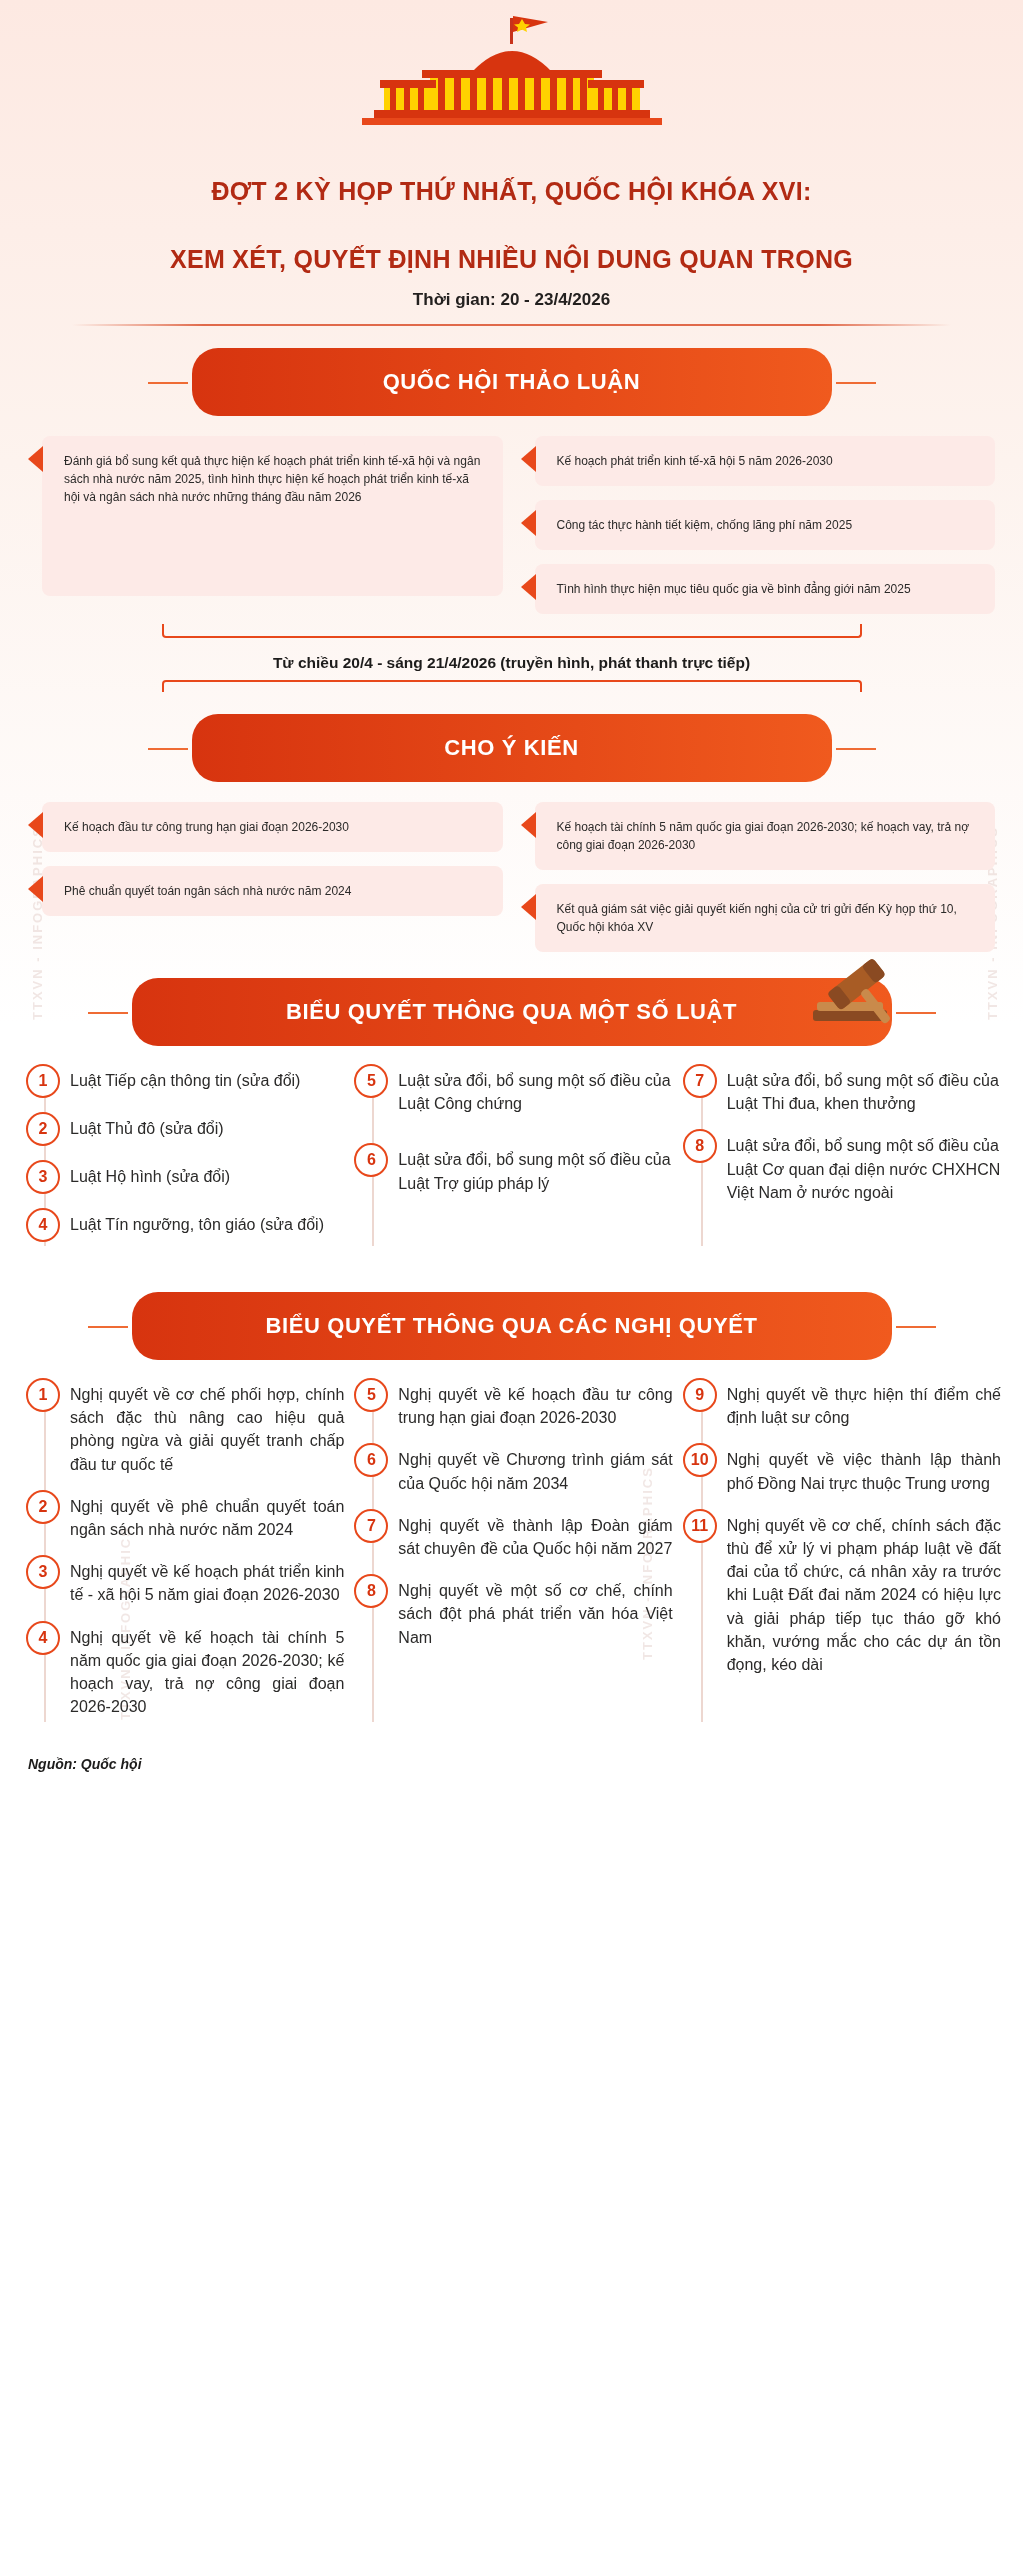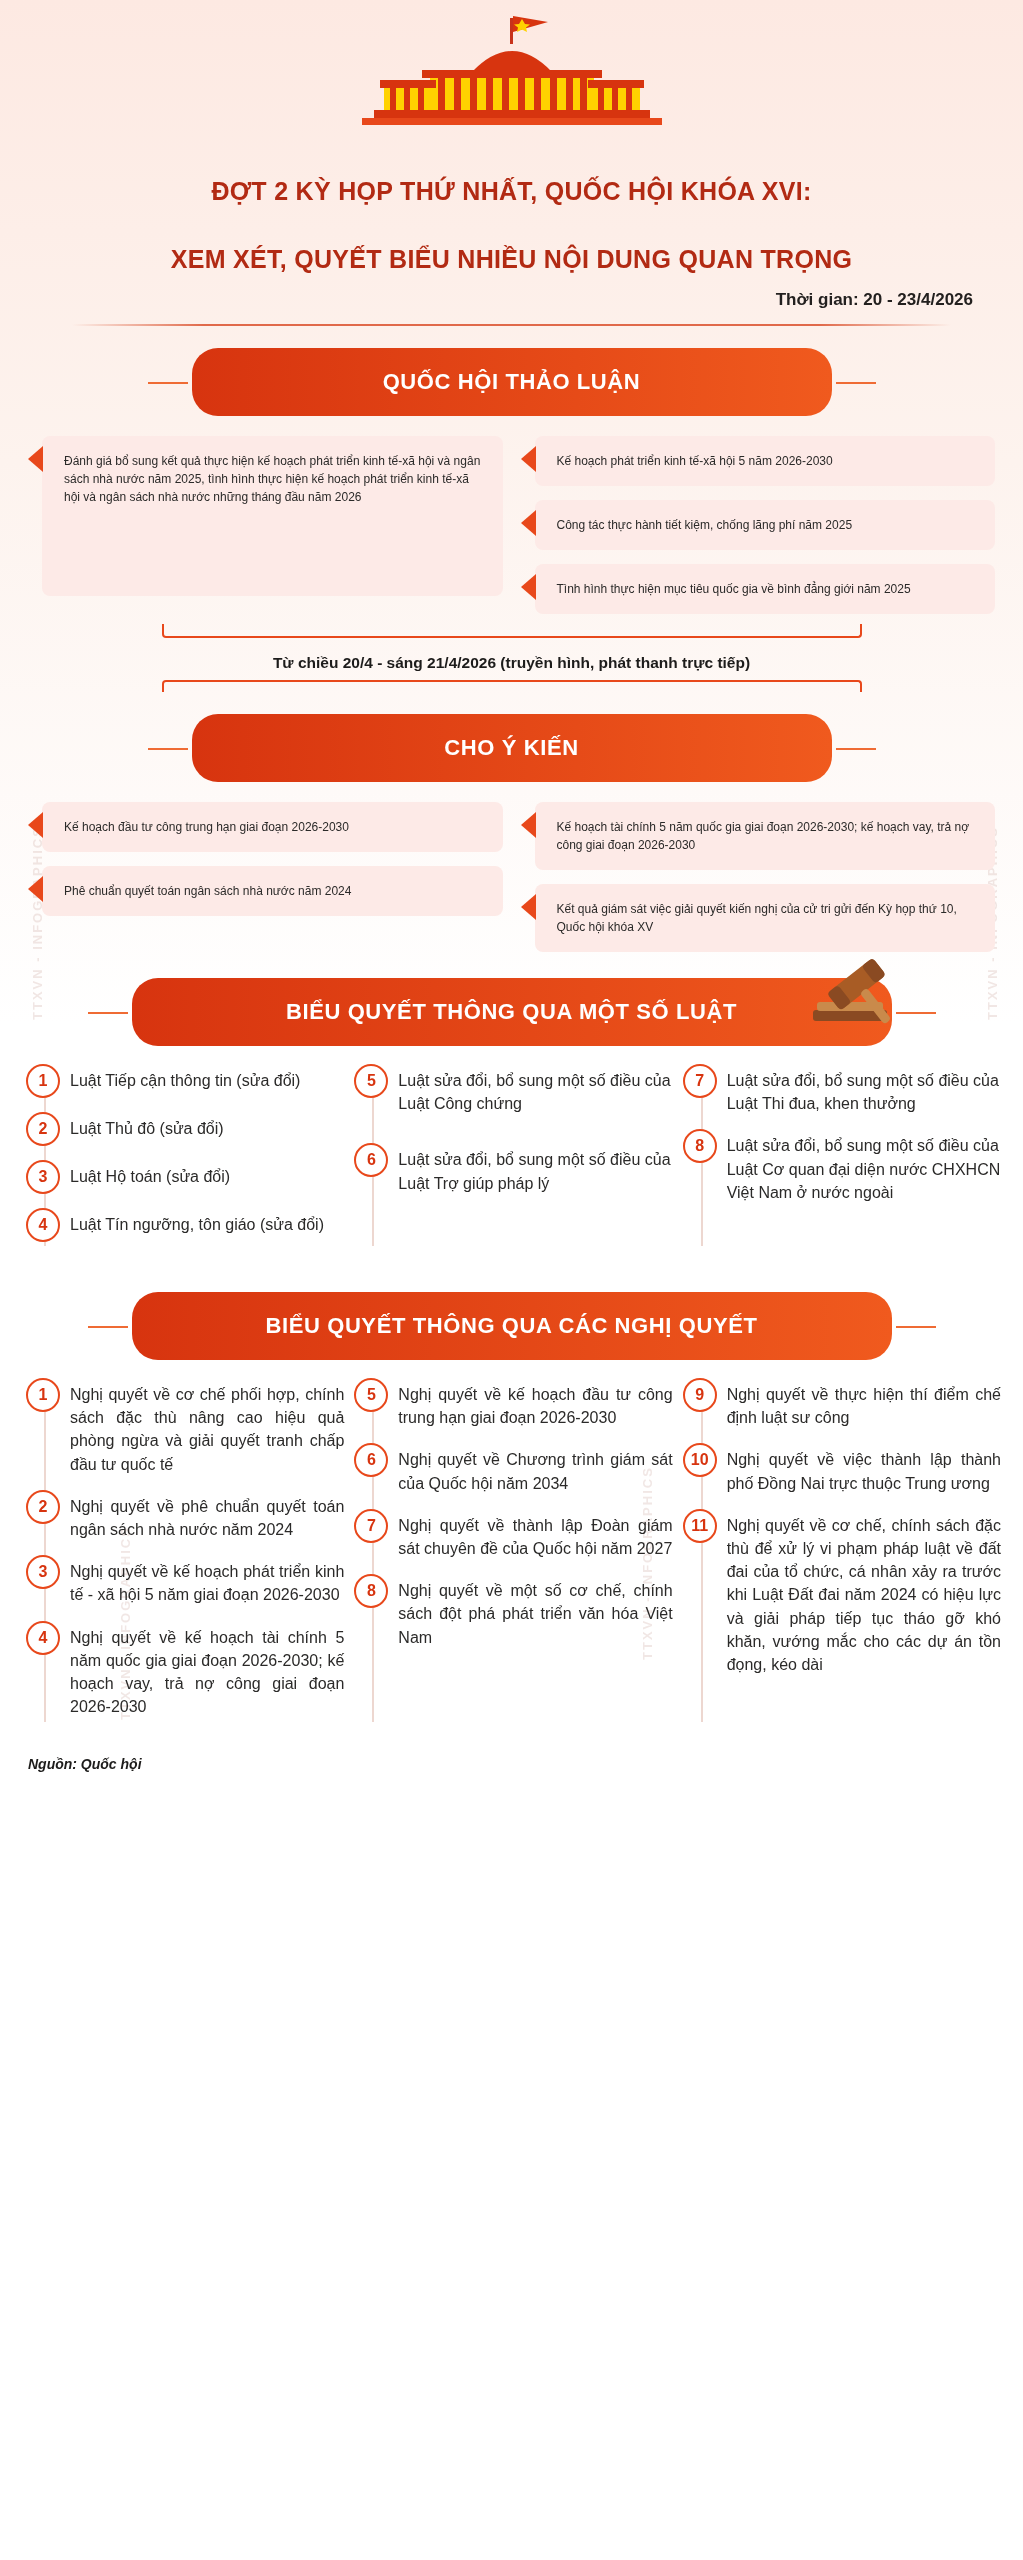--- a/index.html
+++ b/index.html
@@ -46,21 +46,20 @@
     font-weight: bold;
     line-height: 1.32;
     letter-spacing: .3px;
     margin-top: 35px;
   }
   .subtitle {
     margin-top: 14px;
     font-size: 17px;
     font-weight: bold;
     color: #23201f;
-    text-align: right;
   }
   .hr {
     margin: 14px auto 0;
     width: 86%;
     height: 2px;
     background: linear-gradient(90deg, rgba(210,90,60,0) 0%, #e0694a 15%, #e0694a 85%, rgba(210,90,60,0) 100%);
   }
   
   .banner {
     margin: 22px auto 0;
@@ -250,21 +249,21 @@
         <rect x="58" y="70" width="56" height="8" fill="#d7340f"></rect>
         <rect x="266" y="70" width="56" height="8" fill="#d7340f"></rect>
 
         <rect x="52" y="100" width="276" height="8" fill="#d7340f"></rect>
         <rect x="40" y="108" width="300" height="7" fill="#e8481b"></rect>
       </svg>
     </div>
 
     <div class="title-block">
       <div class="title-line">ĐỢT 2 KỲ HỌP THỨ NHẤT, QUỐC HỘI KHÓA XVI:</div>
-      <div class="title-line">XEM XÉT, QUYẾT BIỂU NHIỀU NỘI DUNG QUAN TRỌNG</div>
+      <div class="title-line">XEM XÉT, QUYẾT ĐỊNH NHIỀU NỘI DUNG QUAN TRỌNG</div>
       <div class="subtitle">Thời gian: 20 - 23/4/2026</div>
     </div>
     <div class="hr"></div>
   </div>
 
   <div class="banner">QUỐC HỘI THẢO LUẬN</div>
 
   <div class="cols">
     <div class="col">
       <div class="abox tall">Đánh giá bổ sung kết quả thực hiện kế hoạch phát triển kinh tế-xã hội và ngân sách nhà nước năm 2025, tình hình thực hiện kế hoạch phát triển kinh tế-xã hội và ngân sách nhà nước những tháng đầu năm 2026</div>
@@ -316,21 +315,21 @@
       <div class="nitem">
         <div class="badge">1</div>
         <div class="ntext">Luật Tiếp cận thông tin (sửa đổi)</div>
       </div>
       <div class="nitem">
         <div class="badge">2</div>
         <div class="ntext">Luật Thủ đô (sửa đổi)</div>
       </div>
       <div class="nitem">
         <div class="badge">3</div>
-        <div class="ntext">Luật Hộ toán (sửa đổi)</div>
+        <div class="ntext">Luật Hộ hình (sửa đổi)</div>
       </div>
       <div class="nitem">
         <div class="badge">4</div>
         <div class="ntext">Luật Tín ngưỡng, tôn giáo (sửa đổi)</div>
       </div>
     </div>
 
     <div class="numcol">
       <div class="rail"></div>
       <div class="nitem">

